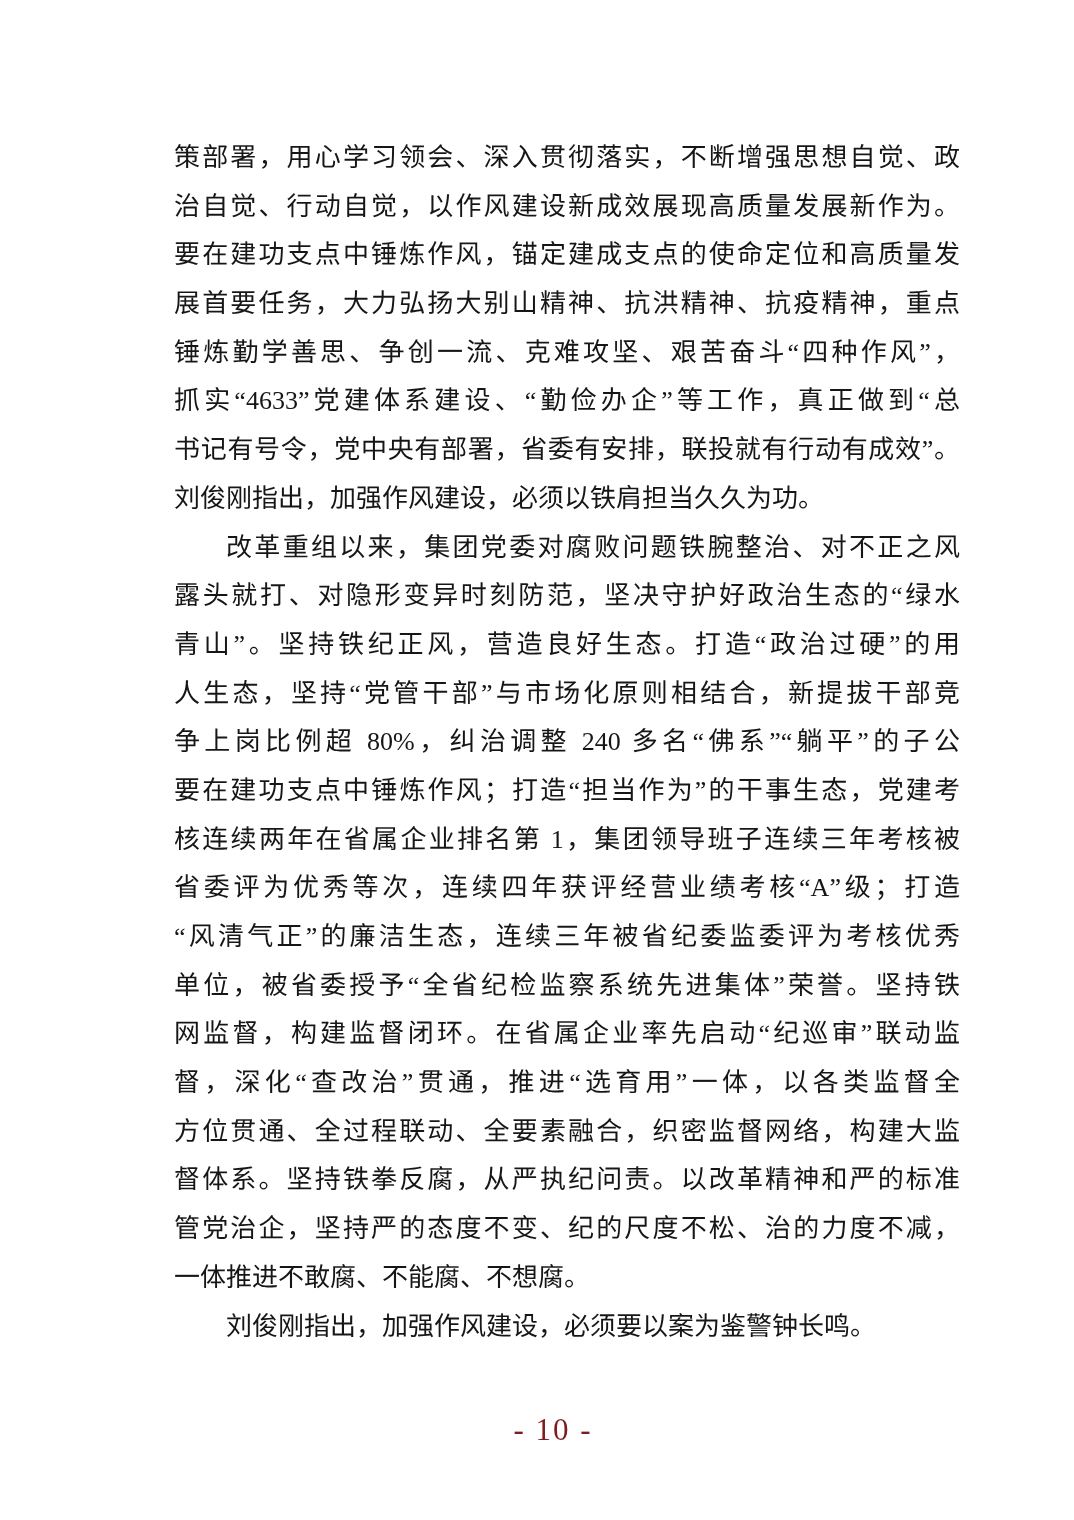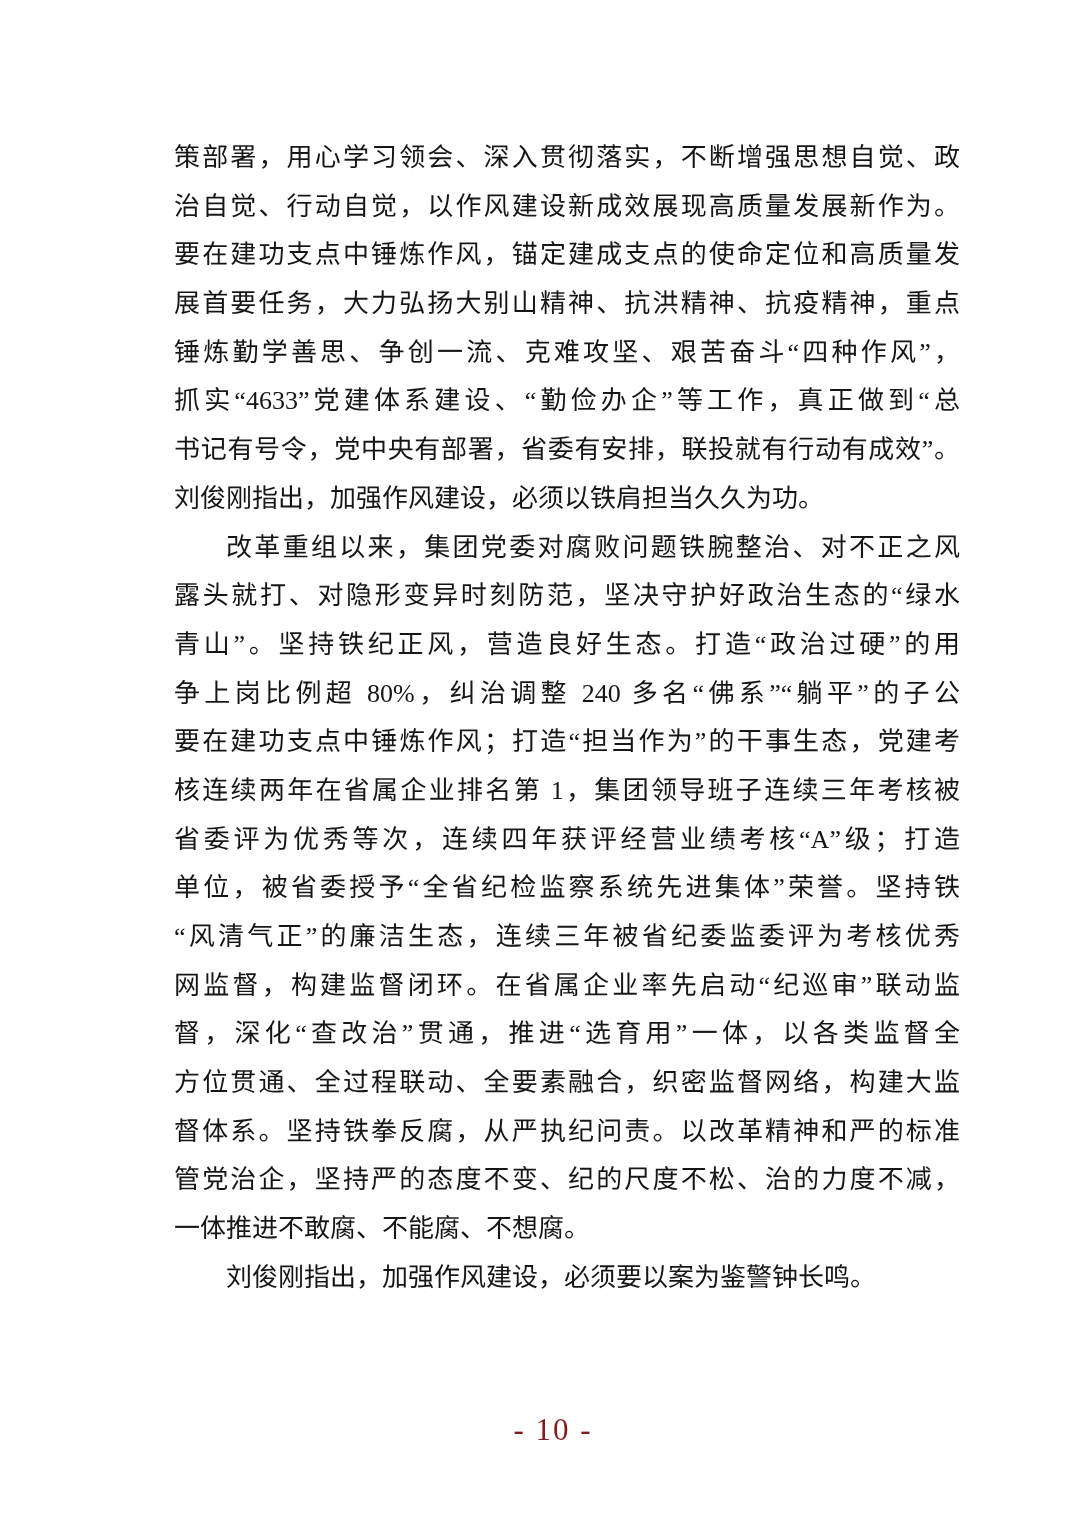--- a/index.html
+++ b/index.html
@@ -66,26 +66,27 @@
     <div class="line">治自觉、行动自觉，以作风建设新成效展现高质量发展新作为。</div>
     <div class="line">要在建功支点中锤炼作风，锚定建成支点的使命定位和高质量发</div>
     <div class="line">展首要任务，大力弘扬大别山精神、抗洪精神、抗疫精神，重点</div>
     <div class="line">锤炼勤学善思、争创一流、克难攻坚、艰苦奋斗“四种作风”，</div>
     <div class="line">抓实“4633”党建体系建设、“勤俭办企”等工作，真正做到“总</div>
     <div class="line">书记有号令，党中央有部署，省委有安排，联投就有行动有成效”。</div>
     <div class="line end">刘俊刚指出，加强作风建设，必须以铁肩担当久久为功。</div>
     <div class="line indent">改革重组以来，集团党委对腐败问题铁腕整治、对不正之风</div>
     <div class="line">露头就打、对隐形变异时刻防范，坚决守护好政治生态的“绿水</div>
     <div class="line">青山”。坚持铁纪正风，营造良好生态。打造“政治过硬”的用</div>
+    <div class="line">人生态，坚持“党管干部”与市场化原则相结合，新提拔干部竞</div>
     <div class="line">争上岗比例超 80%，纠治调整 240 多名“佛系”“躺平”的子公</div>
     <div class="line">要在建功支点中锤炼作风；打造“担当作为”的干事生态，党建考</div>
     <div class="line">核连续两年在省属企业排名第 1，集团领导班子连续三年考核被</div>
     <div class="line">省委评为优秀等次，连续四年获评经营业绩考核“A”级；打造</div>
+    <div class="line">“风清气正”的廉洁生态，连续三年被省纪委监委评为考核优秀</div>
     <div class="line">单位，被省委授予“全省纪检监察系统先进集体”荣誉。坚持铁</div>
-    <div class="line">“风清气正”的廉洁生态，连续三年被省纪委监委评为考核优秀</div>
     <div class="line">网监督，构建监督闭环。在省属企业率先启动“纪巡审”联动监</div>
     <div class="line">督，深化“查改治”贯通，推进“选育用”一体，以各类监督全</div>
     <div class="line">方位贯通、全过程联动、全要素融合，织密监督网络，构建大监</div>
     <div class="line">督体系。坚持铁拳反腐，从严执纪问责。以改革精神和严的标准</div>
     <div class="line">管党治企，坚持严的态度不变、纪的尺度不松、治的力度不减，</div>
     <div class="line end">一体推进不敢腐、不能腐、不想腐。</div>
     <div class="line indent end">刘俊刚指出，加强作风建设，必须要以案为鉴警钟长鸣。</div>
   </div>
 
   <div class="pagenum">- 10 -</div>

